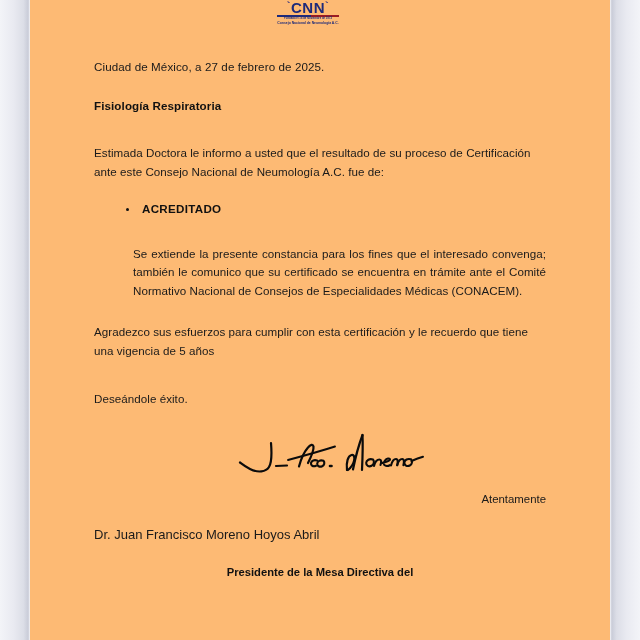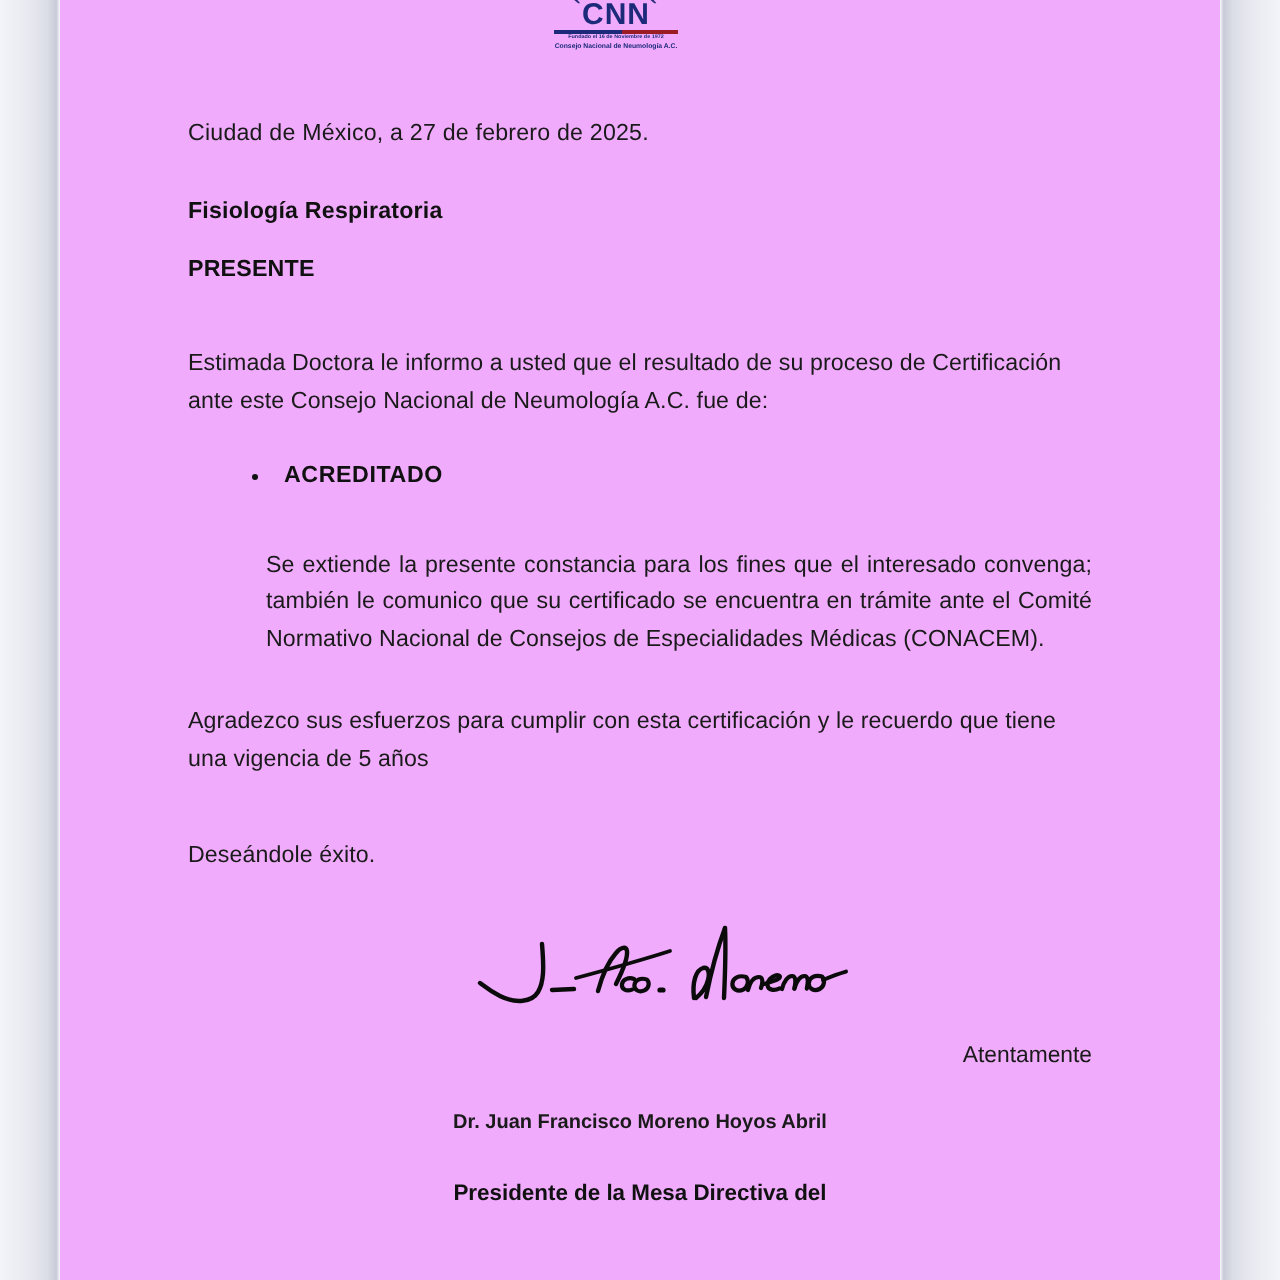--- a/index.html
+++ b/index.html
@@ -37,21 +37,21 @@
     background: linear-gradient(to left, #f3f4f8 0%, #e9eaf1 45%, #dcdee7 78%, #c9ccd8 94%, #f7f7fa 100%);
   }
 
   
   .page {
     position: absolute;
     top: 0;
     left: 30px;
     width: 580px;
     height: 640px;
-    background: #f0abfc;
+    background: #fdba74;
     box-sizing: border-box;
     padding: 0 64px;
   }
 
   
   .letterhead {
     height: 34px;
     display: flex;
     justify-content: center;
     align-items: flex-start;
@@ -174,25 +174,24 @@
     transform: translateX(18px);
   }
 
   .sign-off {
     text-align: right;
     font-size: 11.4px;
     color: #1a1a1a;
     margin-top: 2px;
   }
   .signer-name {
-    text-align: center;
-    font-size: 10px;
+    text-align: left;
+    font-size: 13px;
     color: #1a1a1a;
     margin-top: 22px;
-    font-weight: bold;
   }
   .signer-title {
     text-align: center;
     font-size: 11.2px;
     font-weight: 700;
     color: #111111;
     margin-top: 22px;
     line-height: 1.5;
   }
 </style>
@@ -212,21 +211,20 @@
         <span class="logo-bar"></span>
         <span class="logo-sub1">Fundado el 16 de Noviembre de 1972</span>
         <span class="logo-sub2">Consejo Nacional de Neumología A.C.</span>
       </div>
     </div>
 
     <div class="date-line">Ciudad de México, a 27 de febrero de 2025.</div>
 
     <div class="addressee">
       <div class="line">Fisiología Respiratoria</div>
-      <div class="line">PRESENTE</div>
     </div>
 
     <p class="para para-intro">Estimada Doctora le informo a usted que el resultado de su proceso de Certificación ante este Consejo Nacional de Neumología A.C. fue de:</p>
 
     <ul class="result-list">
       <li>ACREDITADO</li>
     </ul>
 
     <p class="para para-justify">Se extiende la presente constancia para los fines que el interesado convenga; también le comunico que su certificado se encuentra en trámite ante el Comité Normativo Nacional de Consejos de Especialidades Médicas (CONACEM).</p>
 

